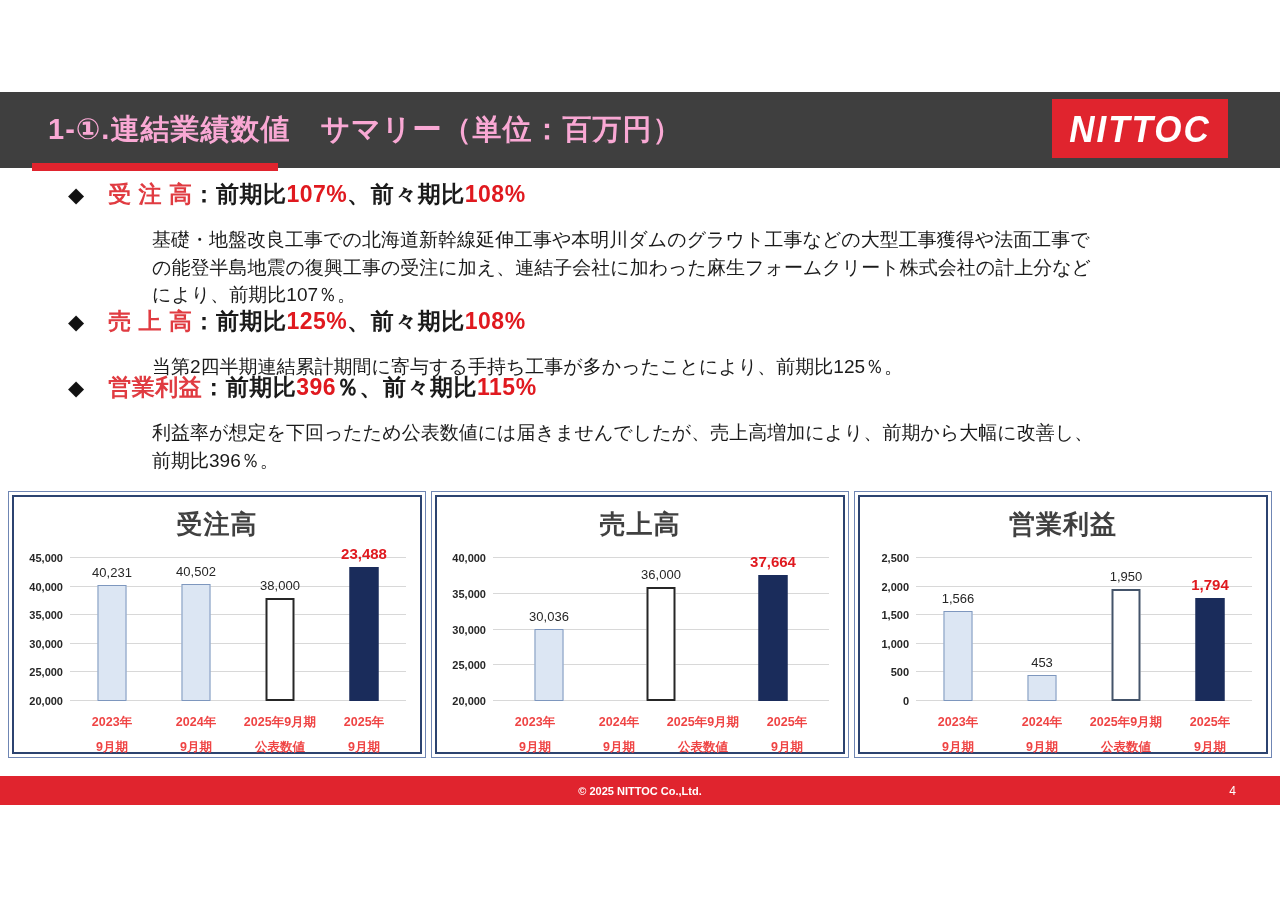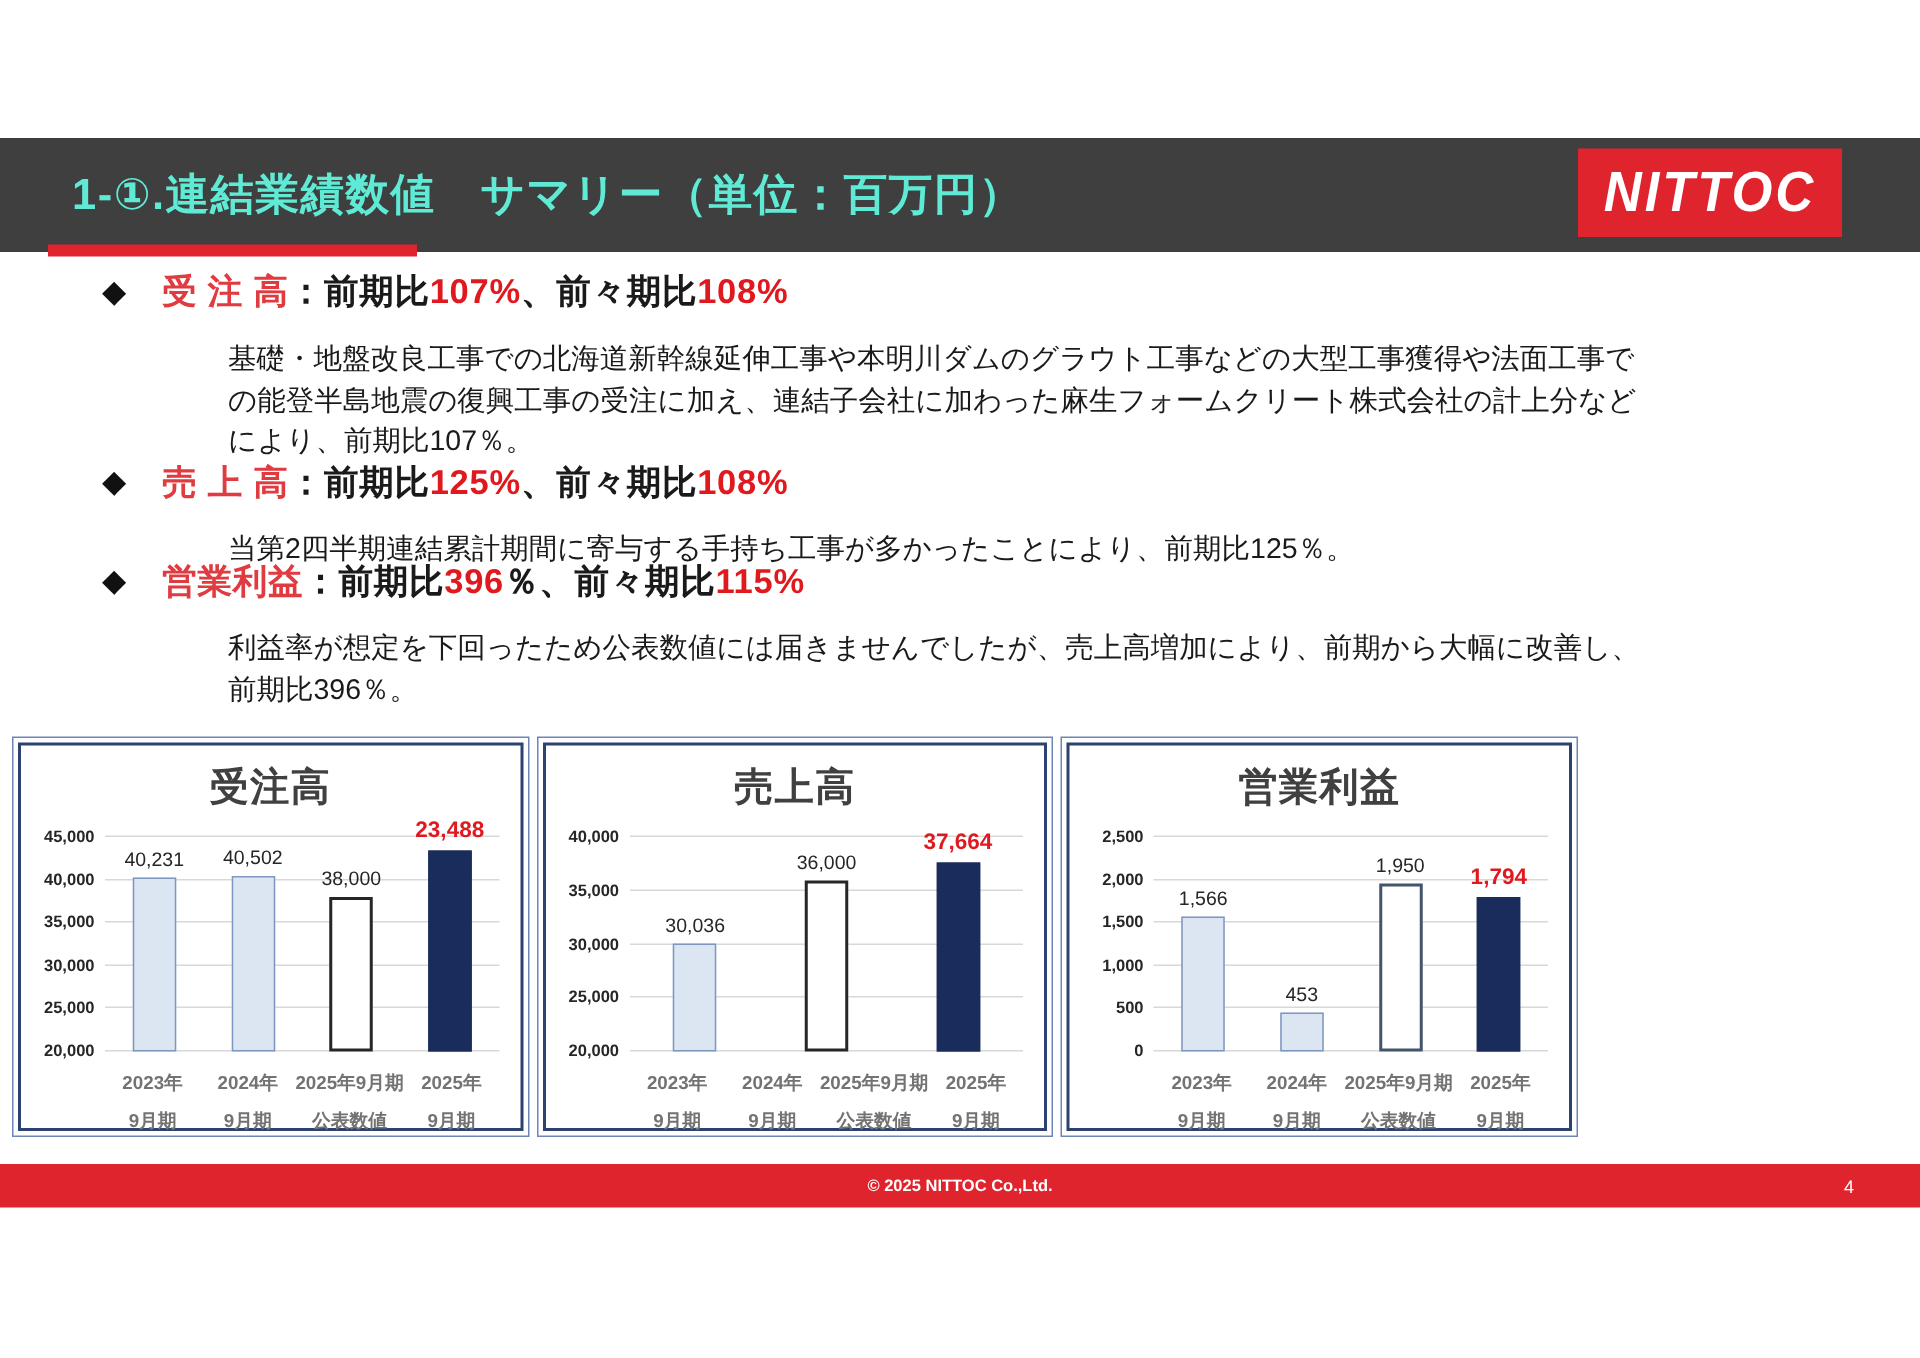--- a/index.html
+++ b/index.html
@@ -2,54 +2,54 @@
 <html style="--header-bar: #3F3F3F; --accent-red: #E0242E; --number-red: #E0191F; --dark-text: #1A1A1A; --navy: #1A2C5B; --light-fill: #DCE6F3; --light-border: #7E97BE; --grid: #D8D8D8;"><head>
 <meta charset="utf-8">
 <style>
   html,body{margin:0;padding:0;background:#fff;}
   body{font-family:"Liberation Sans","DejaVu Sans",sans-serif;}
   .slide{position:relative;width:1280px;height:905px;background:#fff;overflow:hidden;}
 
   
   .header-bar{position:absolute;left:0;top:92px;width:1280px;height:76px;background:var(--header-bar,#3F3F3F);}
   .header-title{position:absolute;left:48px;top:50%;transform:translateY(-50%);
-    color:#5eead4;font-size:29px;font-weight:bold;letter-spacing:1px;white-space:nowrap;}
+    color:#f9a8d4;font-size:29px;font-weight:bold;letter-spacing:1px;white-space:nowrap;}
   .header-underline{position:absolute;left:32px;top:71px;width:246px;height:8px;background:var(--accent-red,#E0242E);}
   .logo{position:absolute;left:1052px;top:7px;width:176px;height:59px;background:var(--accent-red,#E0242E);
     display:flex;align-items:center;justify-content:center;}
   .logo-text{color:#fff;font-size:35px;font-weight:bold;font-style:italic;letter-spacing:2px;transform:scaleY(1.08);}
 
   
   .bullet-block{position:absolute;left:0;right:0;}
   .bullet-head{display:flex;align-items:center;}
   .diamond{margin-left:68px;font-size:21px;line-height:1;color:#111;}
   .head-text{margin-left:24px;font-size:23px;font-weight:bold;letter-spacing:0.5px;white-space:nowrap;}
   .bullet-body{margin-left:152px;margin-top:16px;font-size:19px;color:var(--dark-text,#1A1A1A);line-height:27.5px;}
 
   
-  .charts{position:absolute;left:8px;top:491px;width:1044px;height:267px;display:flex;gap:5px;}
+  .charts{position:absolute;left:8px;top:491px;width:1264px;height:267px;display:flex;gap:5px;}
   .chart-box{flex:1;box-sizing:border-box;border:1px solid #6F86B4;padding:3px;background:#fff;}
   .chart-inner{height:100%;box-sizing:border-box;border:2px solid #2C4370;position:relative;overflow:visible;}
   .chart-title{text-align:center;margin-top:10px;font-size:26px;font-weight:bold;color:#404040;letter-spacing:1px;}
   .chart-plot{position:relative;margin:16px 14px 0 56px;height:143px;text-align:right;}
   .gridline{position:absolute;left:0;right:0;height:1px;background:var(--grid,#D8D8D8);}
   .ytick{position:absolute;right:calc(100% + 7px);transform:translateY(50%);
     font-size:11px;font-weight:bold;color:#262626;white-space:nowrap;}
   .slots{position:absolute;left:0;top:0;right:0;bottom:0;display:flex;}
   .slot{flex:1;position:relative;}
   .bar{position:absolute;bottom:0;left:50%;transform:translateX(-50%);width:29px;box-sizing:border-box;}
   .bar-light{background:var(--light-fill,#DCE6F3);border:1.5px solid var(--light-border,#7E97BE);}
   .bar-published{background:#fff;border:2px solid #262626;}
   .bar-highlight{background:var(--navy,#1A2C5B);border:1px solid var(--navy,#1A2C5B);}
   .val-label{position:absolute;left:50%;transform:translateX(-50%);
     font-size:13px;color:#262626;white-space:nowrap;}
   .val-red{font-size:15px;font-weight:bold;color:var(--number-red,#E0191F);}
   .cat-row{display:flex;margin:9px 14px 0 56px;}
   .cat-slot{flex:1;text-align:center;}
-  .cat-line{font-size:12.5px;font-weight:bold;color:#737373;line-height:25px;white-space:nowrap;}
+  .cat-line{font-size:12.5px;font-weight:bold;color:#ef4444;line-height:25px;white-space:nowrap;}
 
   
   .footer{position:absolute;left:0;top:776px;width:1280px;height:29px;background:var(--accent-red,#E0242E);}
   .copyright{position:absolute;left:50%;top:50%;transform:translate(-50%,-50%);
     color:#fff;font-size:11px;font-weight:bold;white-space:nowrap;}
   .page-num{position:absolute;right:44px;top:50%;transform:translateY(-50%);color:#fff;font-size:12px;}
 </style>
 </head>
 <body>
 

